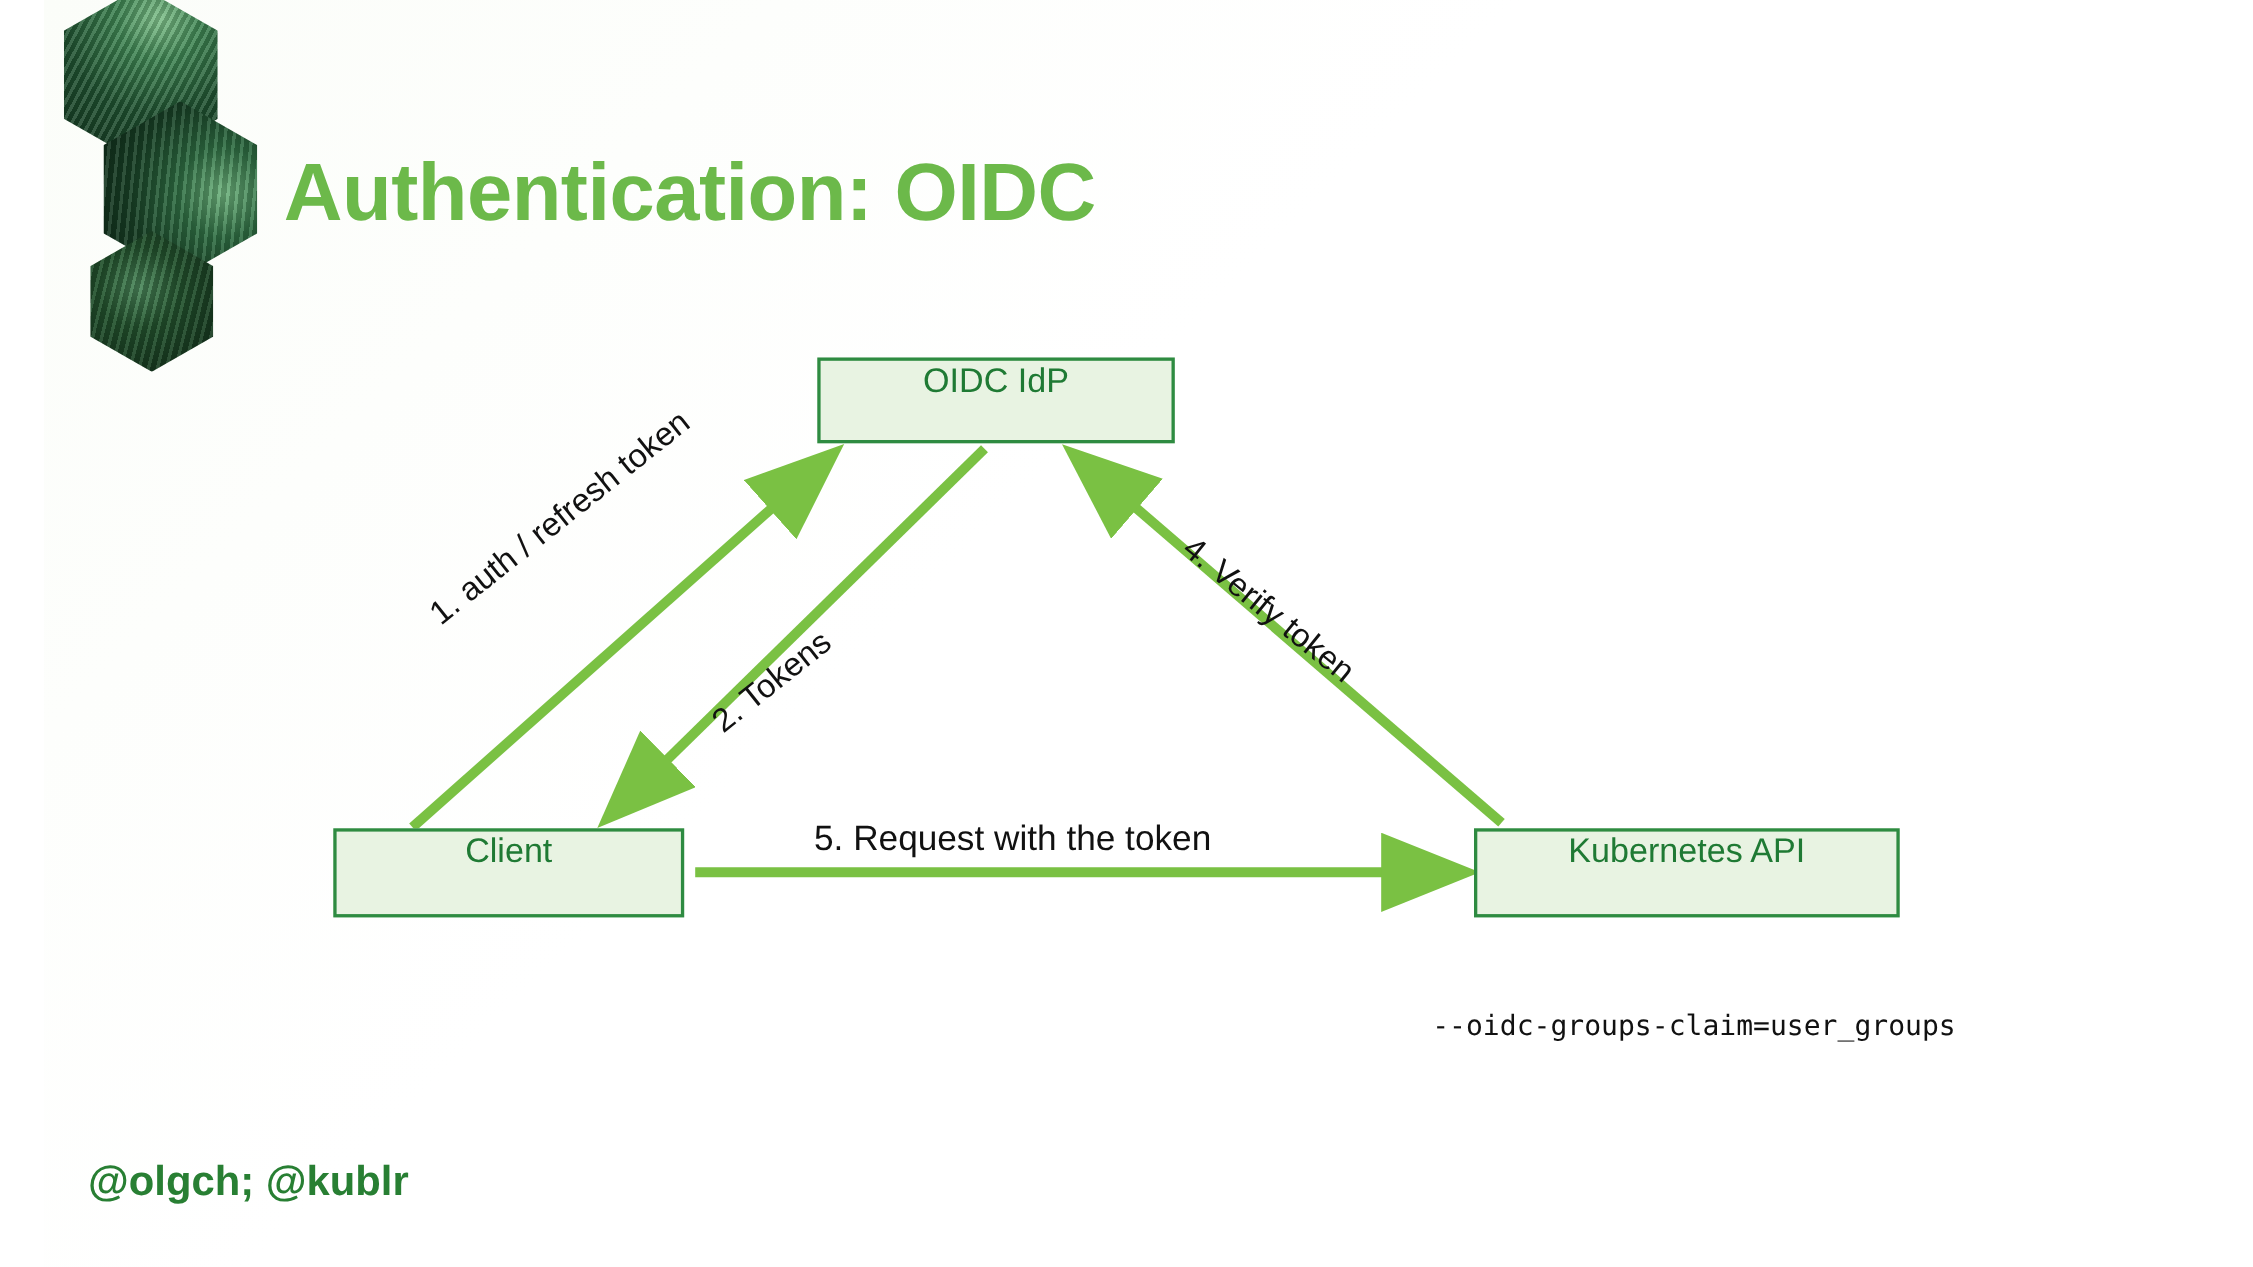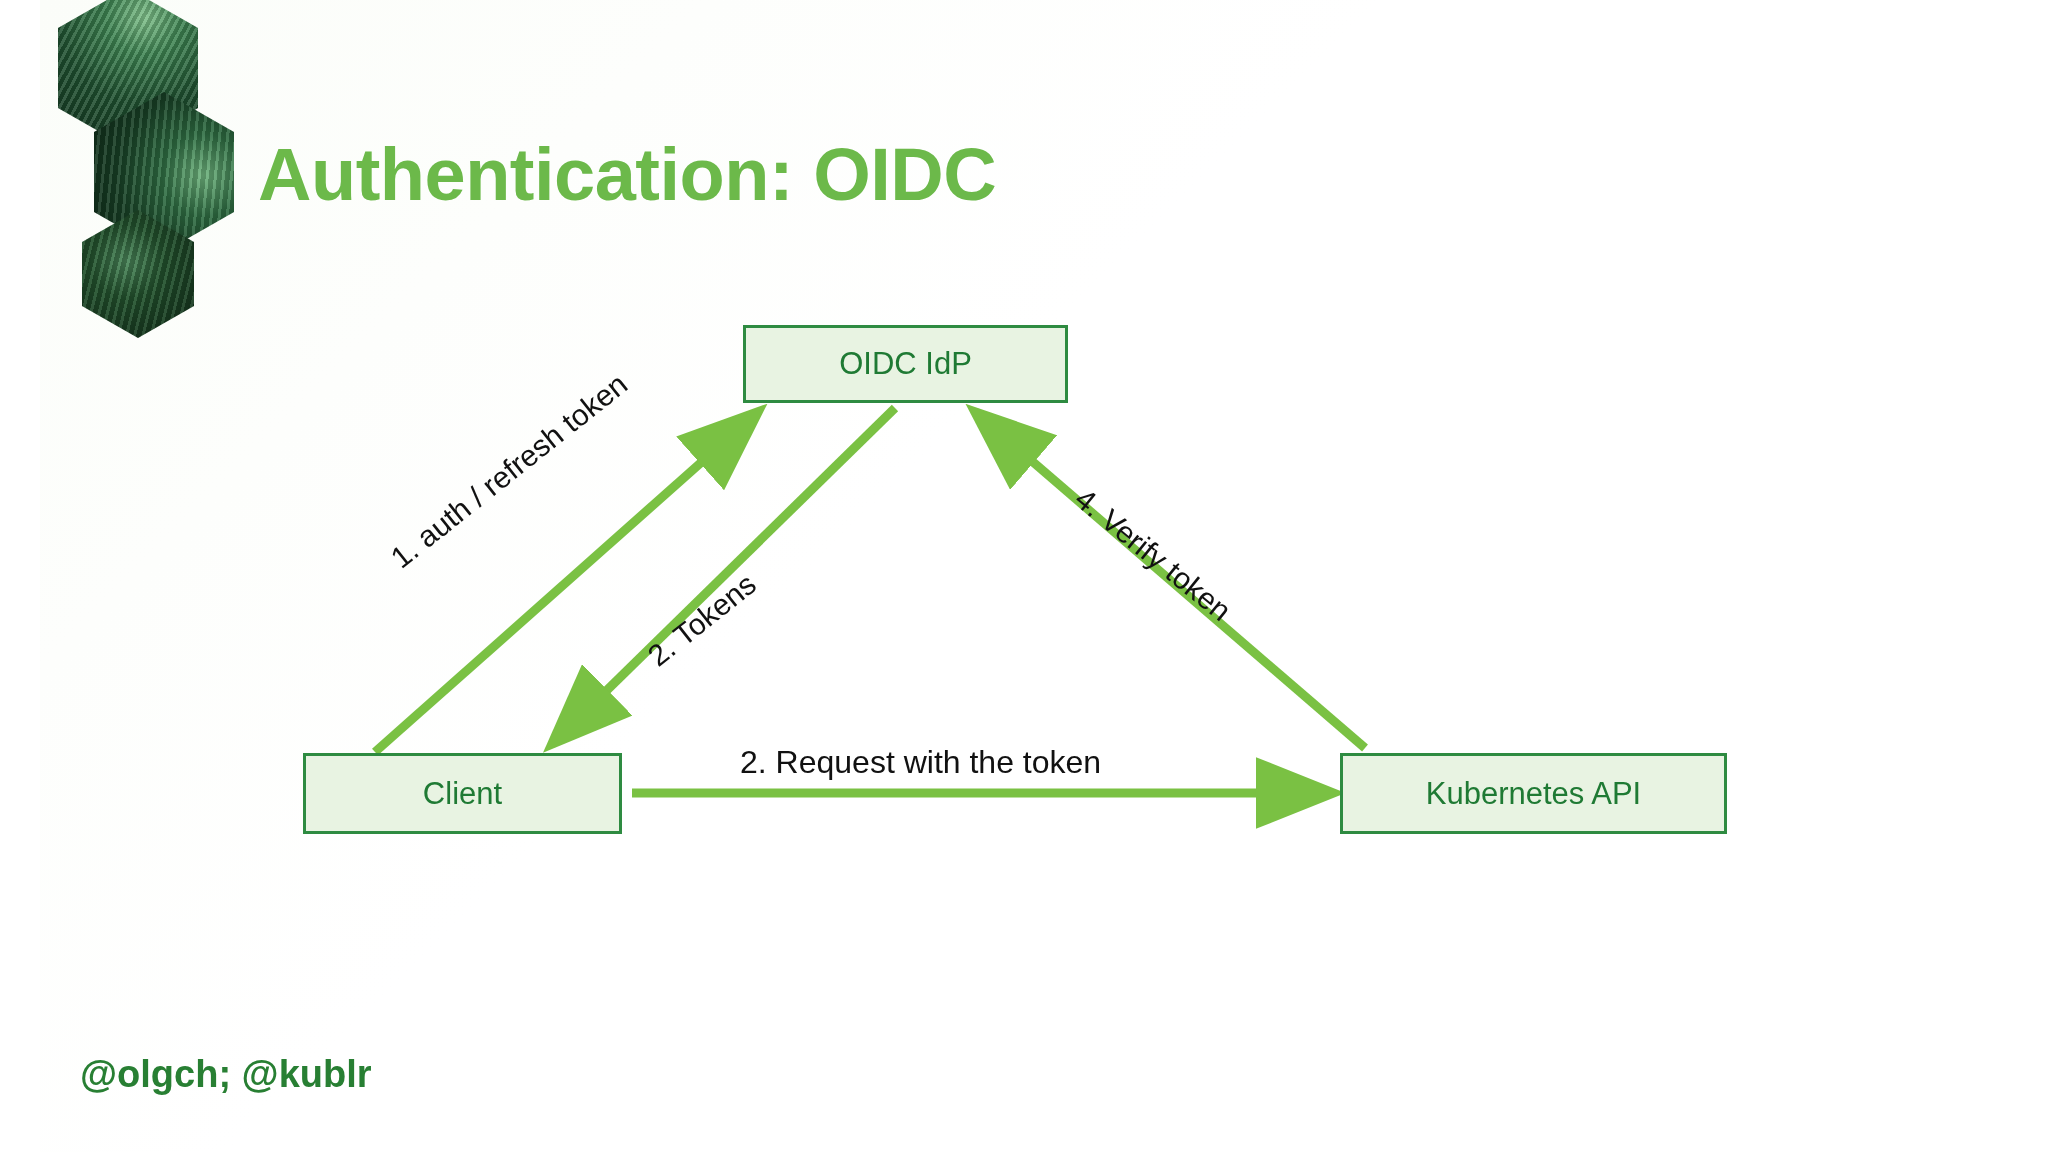--- a/index.html
+++ b/index.html
@@ -50,21 +50,21 @@
   }
 
   
   #diagram{position:absolute;left:0;top:0;width:2048px;height:1152px;}
 
   .node{
     position:absolute;
     background:#e8f3e2;
     border:3px solid #2e8b41;
     box-sizing:border-box;
-    display:flex;align-items:center;justify-content:center;
+    display:flex;justify-content:center;
     color:#1f7a34;
     font-size:31px;
     font-family:"Liberation Sans", sans-serif;
   }
   #node-idp{left:703px;top:325px;width:325px;height:78px;}
   #node-client{left:263px;top:753px;width:319px;height:81px;}
   #node-kube{left:1300px;top:753px;width:387px;height:81px;}
 
   .edge-label{
     position:absolute;
@@ -127,22 +127,23 @@
   </div>
   <div class="node" id="node-client">
     <span>Client</span>
   </div>
   <div class="node" id="node-kube">
     <span>Kubernetes API</span>
   </div>
 
   <div class="edge-label" id="lbl-1">1. auth / refresh token</div>
   <div class="edge-label" id="lbl-2">2. Tokens</div>
-  <div class="edge-label" id="lbl-3">2. Request with the token</div>
+  <div class="edge-label" id="lbl-3">5. Request with the token</div>
   <div class="edge-label" id="lbl-4">4. Verify token</div>
 
   <div class="flags">
+    <div>--oidc-groups-claim=user_groups</div>
     
   </div>
 
   <div class="footer">@olgch; @kublr</div>
 
 </div>
 
 </body></html>

